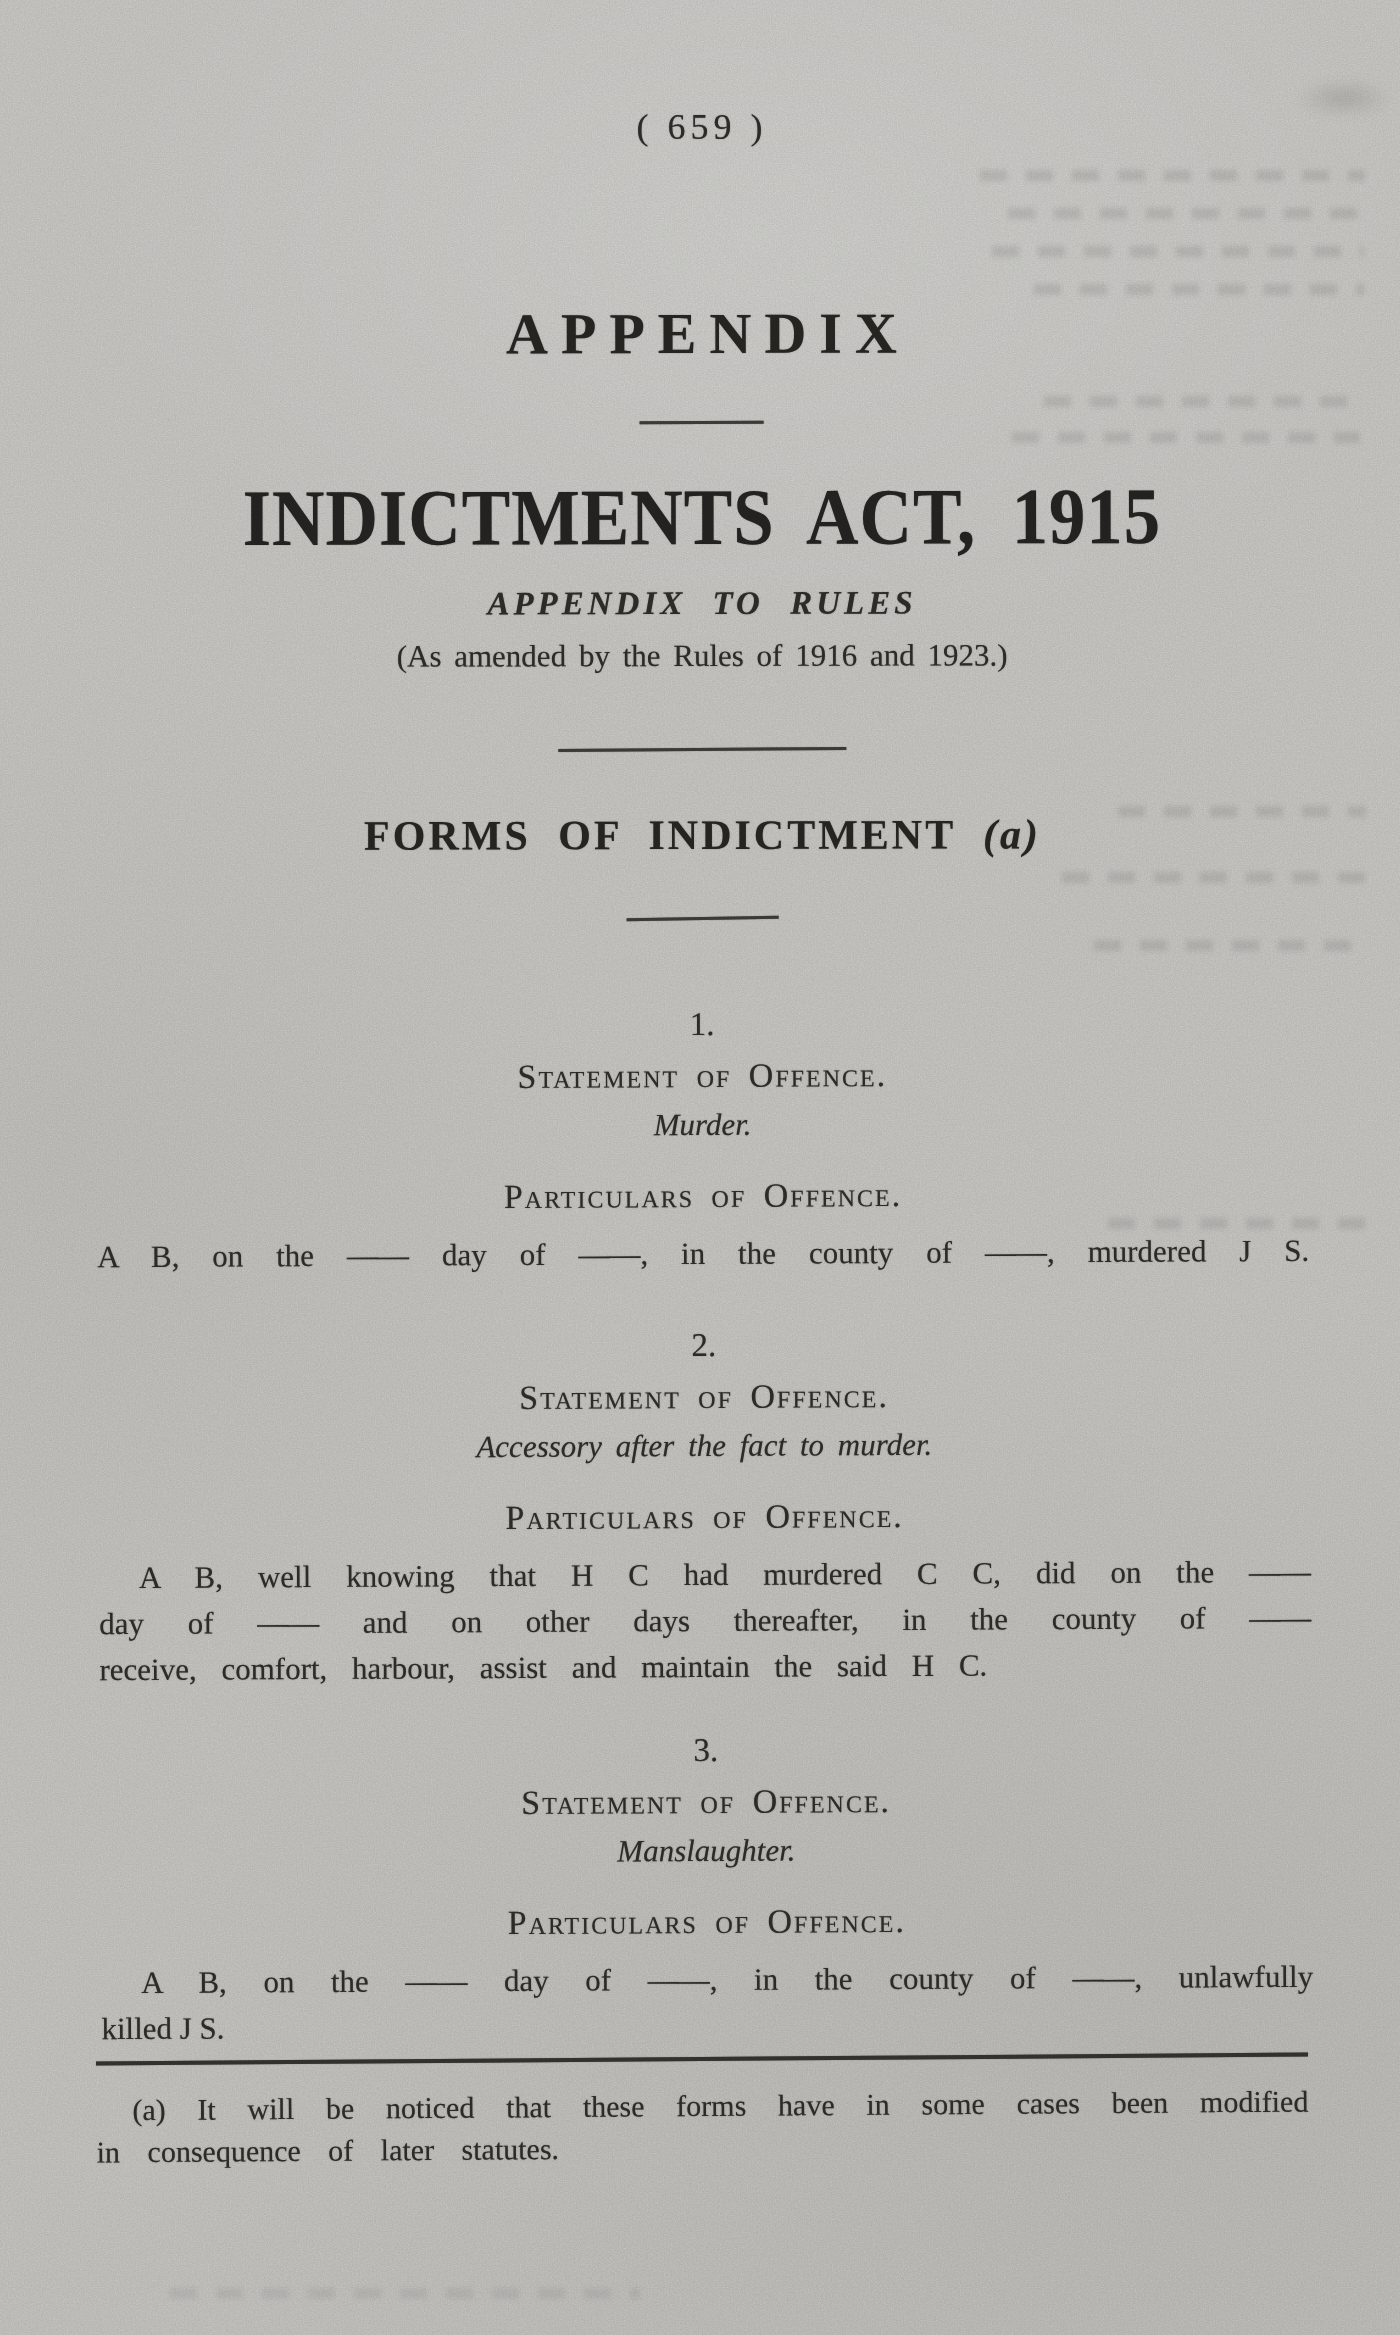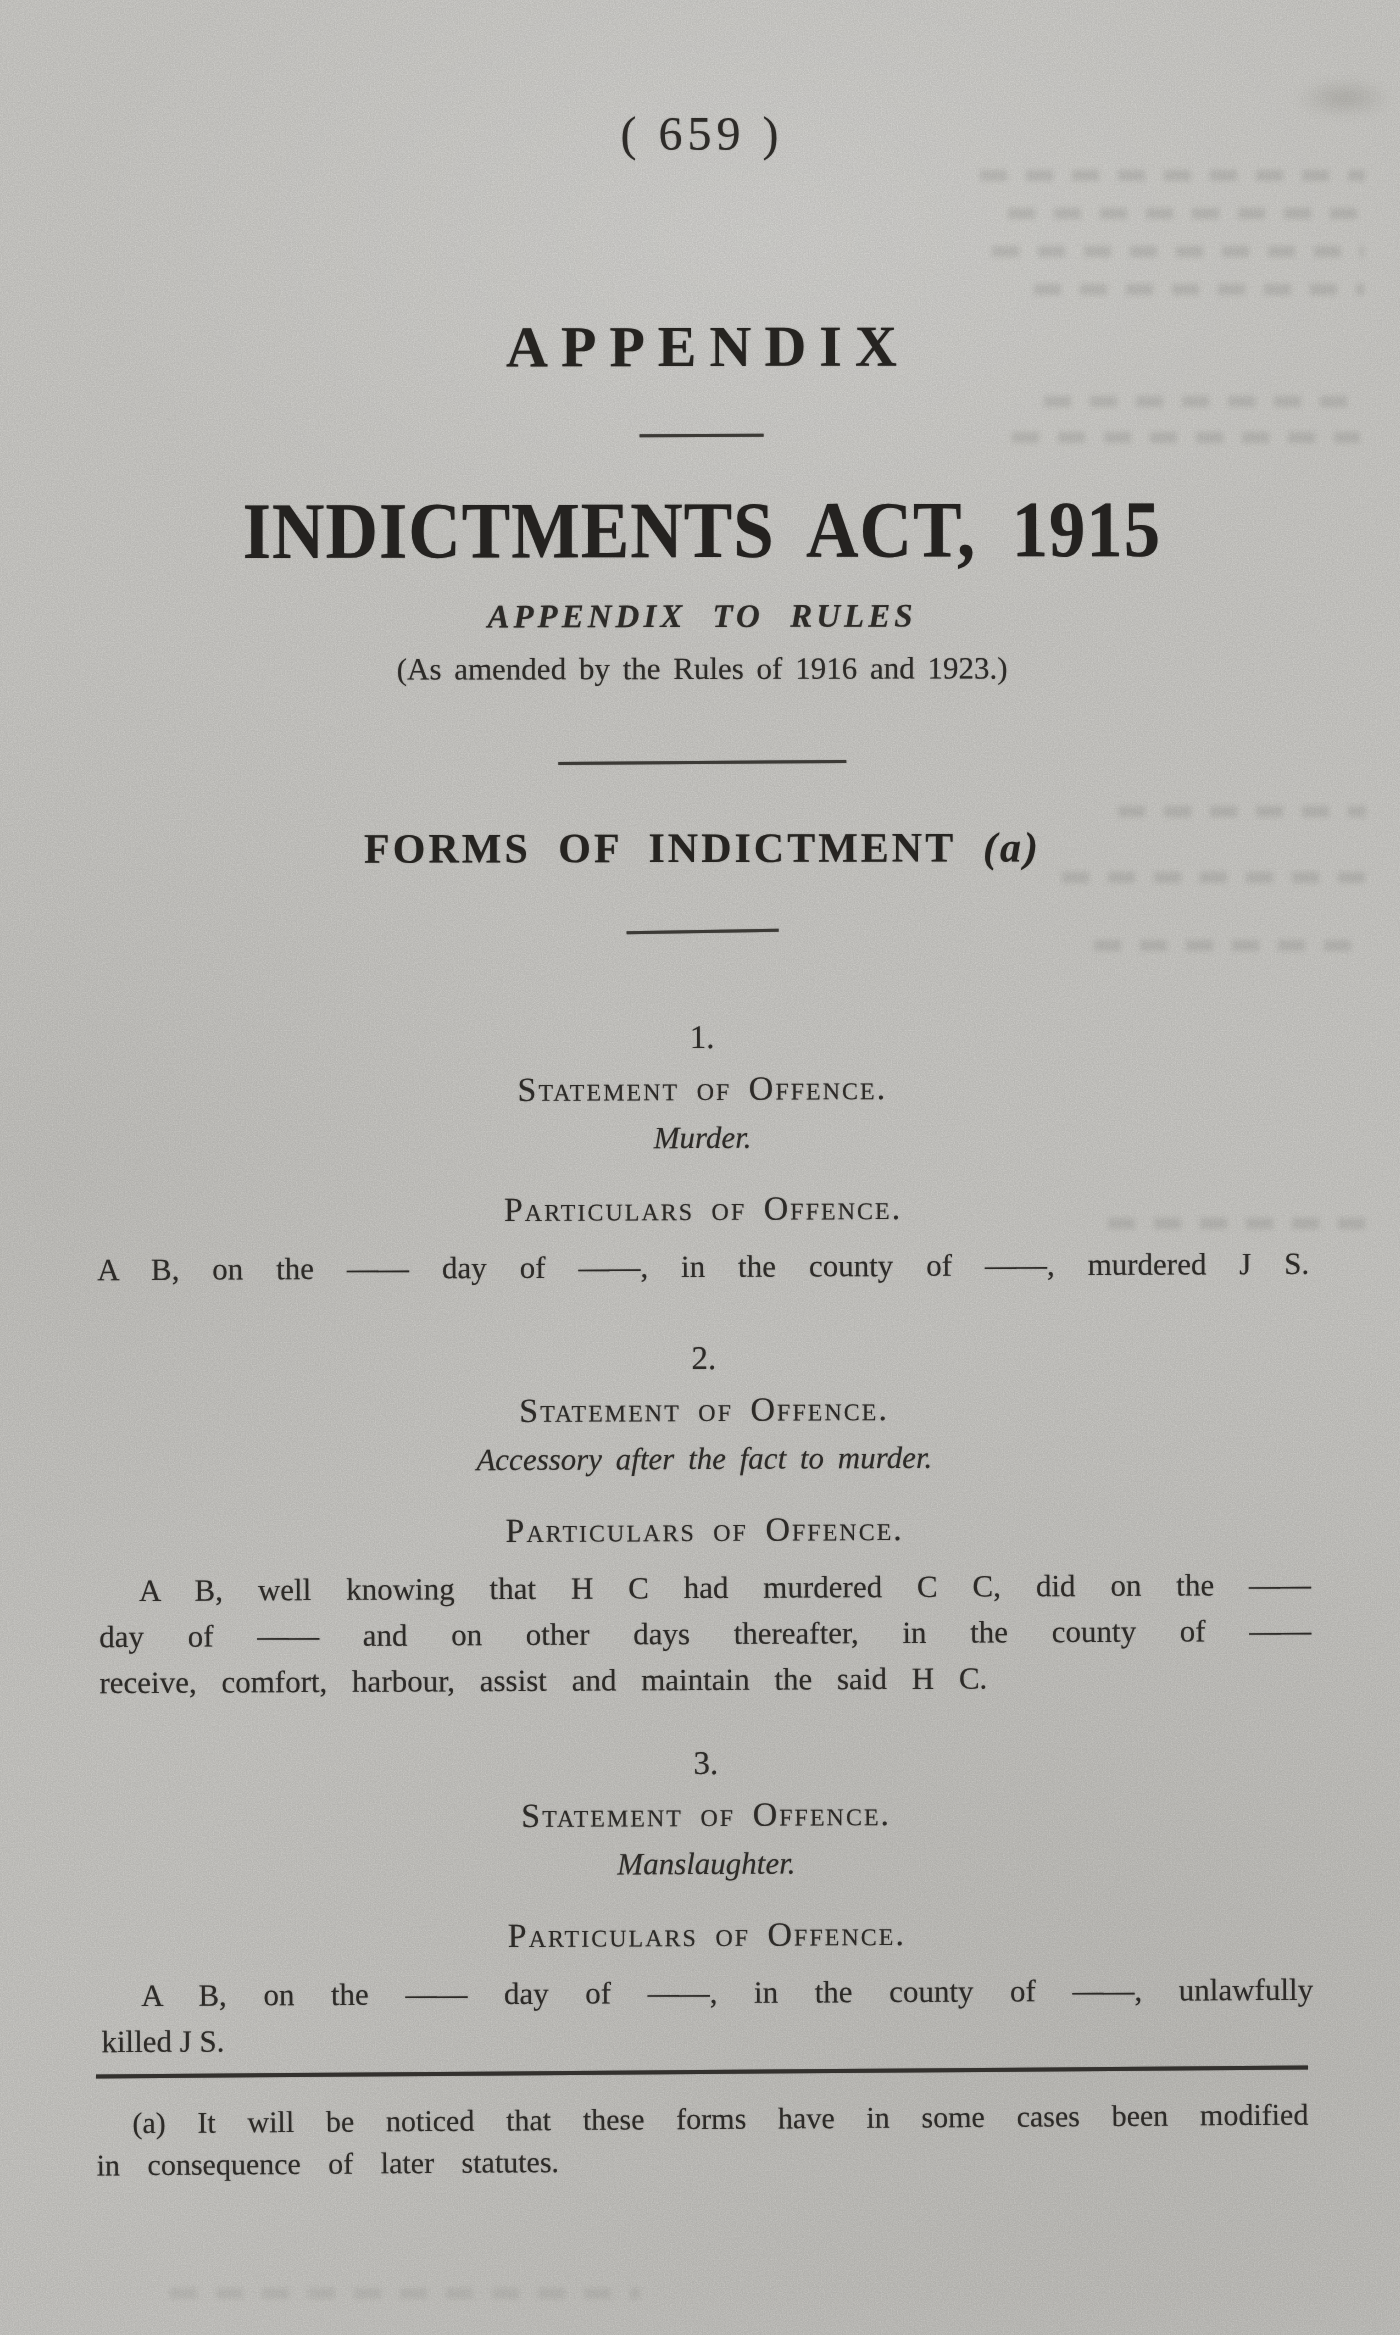--- a/index.html
+++ b/index.html
@@ -32,21 +32,21 @@
     position: absolute;
     background: radial-gradient(closest-side, rgba(110,108,100,0.28), rgba(110,108,100,0));
     filter: blur(5px);
   }
   .content { position: relative; padding: 0 92px 0 96px; }
   .soft { text-shadow: 0 0 1.2px rgba(45,42,38,0.55); }
 
   .page-number {
     padding-top: 106px;
     text-align: center;
-    font-size: 48px;
+    font-size: 36px;
     letter-spacing: 5px;
   }
 
   .header-block { transform: rotate(-0.12deg); }
 
   .appendix {
     margin: 152px 0 0;
     text-align: center;
     font-size: 58px; font-weight: 700;
     letter-spacing: 13px; text-indent: 13px;

